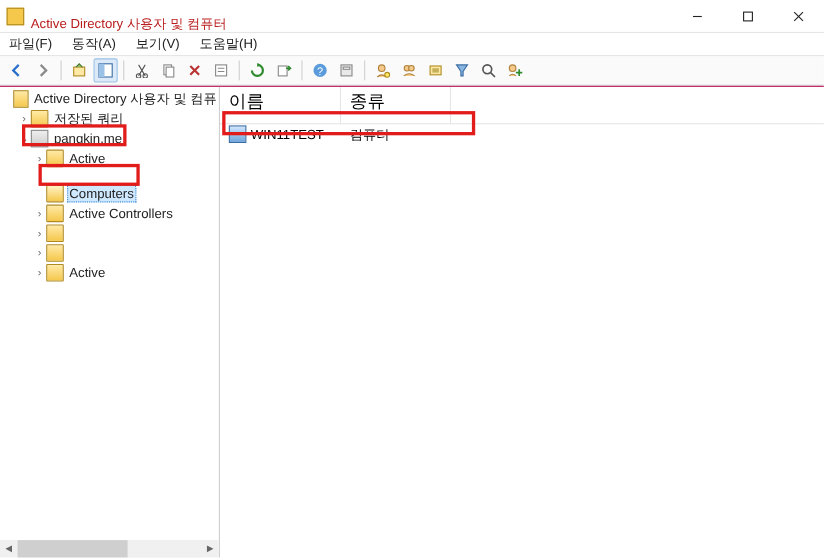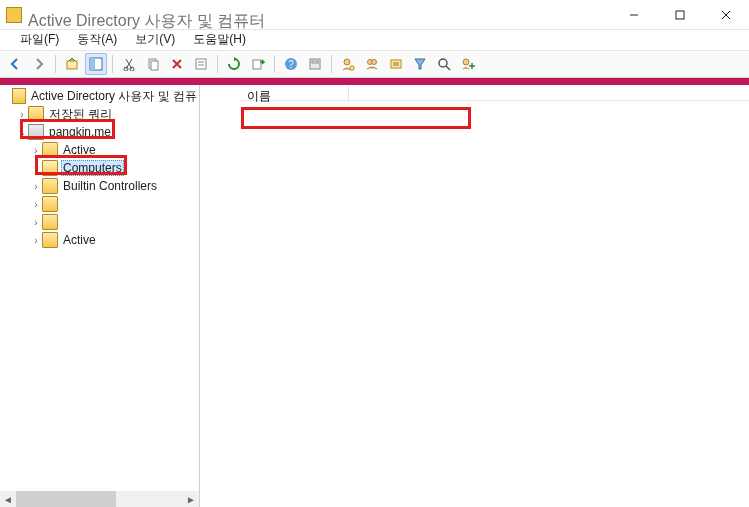--- a/index.html
+++ b/index.html
@@ -1,47 +1,47 @@
 <!DOCTYPE html>
 <html><head>
 <meta charset="utf-8">
 <style>
   * { box-sizing: border-box; margin: 0; padding: 0; font-family: "Segoe UI", Tahoma, sans-serif; }
   body { width: 749px; height: 507px; background: #fff; overflow: hidden; font-size: 12px; }
 
   
   .titlebar { height: 30px; display: flex; align-items: center; padding: 0 0 0 6px; background: #fff; border-bottom: 1px solid #e5e5e5; }
   .titlebar .ticon { width: 16px; height: 16px; background: #f5c84c; border: 1px solid #b08a20; margin-right: 6px; }
-  .titlebar .title { flex: 1; font-size: 16px; color: #737373; margin-top: 13px; }
+  .titlebar .title { flex: 1; font-size: 12px; color: #b91c1c; margin-top: 13px; }
   .titlebar .winbtns { display: flex; height: 100%; }
   .titlebar .winbtn { width: 46px; display: flex; align-items: center; justify-content: center; font-size: 12px; }
   .titlebar .winbtn svg { pointer-events: none; }
 
   
-  .menubar { height: 20px; display: flex; align-items: flex-start; padding: 0 6px; gap: 14px; font-size: 12px; color: #222; margin-left: 12px; }
+  .menubar { height: 20px; display: flex; align-items: center; padding: 0 6px; gap: 14px; font-size: 12px; color: #222; }
   .menubar .menuitem { padding: 1px 2px; }
 
   
   .toolbar { height: 28px; display: flex; align-items: center; padding: 0 4px; gap: 2px; border-top: 1px solid #e6e6e6; border-bottom: 1px solid #d5d5d5; background: #fafafa; }
   .toolbar .tbtn { width: 22px; height: 22px; display: flex; align-items: center; justify-content: center; border: 1px solid transparent; border-radius: 2px; }
   .toolbar .sep { width: 1px; height: 18px; background: #cfcfcf; margin: 0 3px; }
   .toolbar .highlight { background: #dbe9f9; border: 1px solid #9cc1e6; }
 
   
-  .panes { display: flex; height: calc(100% - 78px); border-top: 7px solid #be185d; gap: 39px; }
+  .panes { display: flex; height: calc(100% - 78px); border-top: 1px solid #be185d; }
   .tree { width: 200px; border-right: 1px solid #cfcfcf; overflow: hidden; position: relative; }
   .tree-inner { padding: 2px 0 2px 2px; }
   .node { display: flex; align-items: center; height: 18px; font-size: 12px; color: #222; white-space: nowrap; }
   .node .exp { width: 12px; text-align: center; color: #6b6b6b; font-size: 10px; }
   .node .nicon { width: 16px; height: 16px; margin-right: 3px; }
   .node.selected .label { background: #cde8ff; border: 1px dotted #4a90d9; padding: 0 1px; }
   .node .label { padding: 0 2px; }
   .redbox { border: 3px solid #e21b1b; position: absolute; pointer-events: none; }
   .list { flex: 1; position: relative; overflow: hidden; }
-  .list-header { display: flex; height: 16px; background: #fff; border-bottom: 1px solid #e5e5e5; font-size: 12px; }
+  .list-header { display: flex; height: 34px; background: #fff; border-bottom: 1px solid #e5e5e5; font-size: 16px; }
   .list-header .col { padding: 3px 8px; border-right: 1px solid #e5e5e5; }
   .list-row { display: flex; align-items: center; height: 18px; font-size: 12px; }
   .list-row .cell { padding: 0 8px; display: flex; align-items: center; }
   .list-row .ricon { width: 16px; height: 16px; margin-right: 4px; }
 
   
   .hscroll { position: absolute; left: 0; right: 0; bottom: 0; height: 16px; background: #f0f0f0; display: flex; }
   .hscroll .track { flex: 1; background: #f0f0f0; position: relative; }
   .hscroll .thumb { position: absolute; left: 0; top: 0; bottom: 0; width: 60%; background: #cfcfcf; }
   .hscroll .arrow { width: 16px; display: flex; align-items: center; justify-content: center; color: #666; font-size: 10px; }
@@ -220,29 +220,29 @@
       <div class="node" style="padding-left:14px;">
         <span class="exp">⌄</span>
         <span class="nicon ic-domain"></span>
         <span class="label">pangkin.me</span>
       </div>
       <div class="node" style="padding-left:28px;">
         <span class="exp">›</span>
         <span class="nicon ic-folder"></span>
         <span class="label">Active</span>
       </div>
-      <div class="node selected" style="padding-left:28px;">
+      <div class="node selected" style="padding-left:28px;margin-top:14px;">
         <span class="exp"></span>
         <span class="nicon ic-folder-open"></span>
         <span class="label">Computers</span>
       </div>
       <div class="node" style="padding-left:28px;">
         <span class="exp">›</span>
         <span class="nicon ic-folder"></span>
-        <span class="label">Builtin Controllers</span>
+        <span class="label">Active Controllers</span>
       </div>
       <div class="node" style="padding-left:28px;">
         <span class="exp">›</span>
         <span class="nicon ic-folder"></span>
       </div>
       <div class="node" style="padding-left:28px;">
         <span class="exp">›</span>
         <span class="nicon ic-folder"></span>
       </div>
       <div class="node" style="padding-left:28px;">
@@ -260,18 +260,27 @@
       <div class="track">
           <div class="thumb"></div>
         </div>
       <div class="arrow">►</div>
     </div>
   </div>
 
   <div class="list">
     <div class="list-header">
       <div class="col" style="width:110px">이름</div>
+      <div class="col" style="width:100px">종류</div>
+    </div>
+    <div class="list-row">
+      <div class="cell" style="width:110px">
+        <span class="ricon ic-computer"></span>
+        <span>WIN11TEST</span>
+      </div>
+      <div class="cell" style="width:100px">컴퓨터</div>
+      <div class="cell" style="flex:1"></div>
     </div>
 
     <div class="redbox" style="left:2px; top:22px; width:230px; height:22px;"></div>
   </div>
 
 </div>
 
 </body></html>

